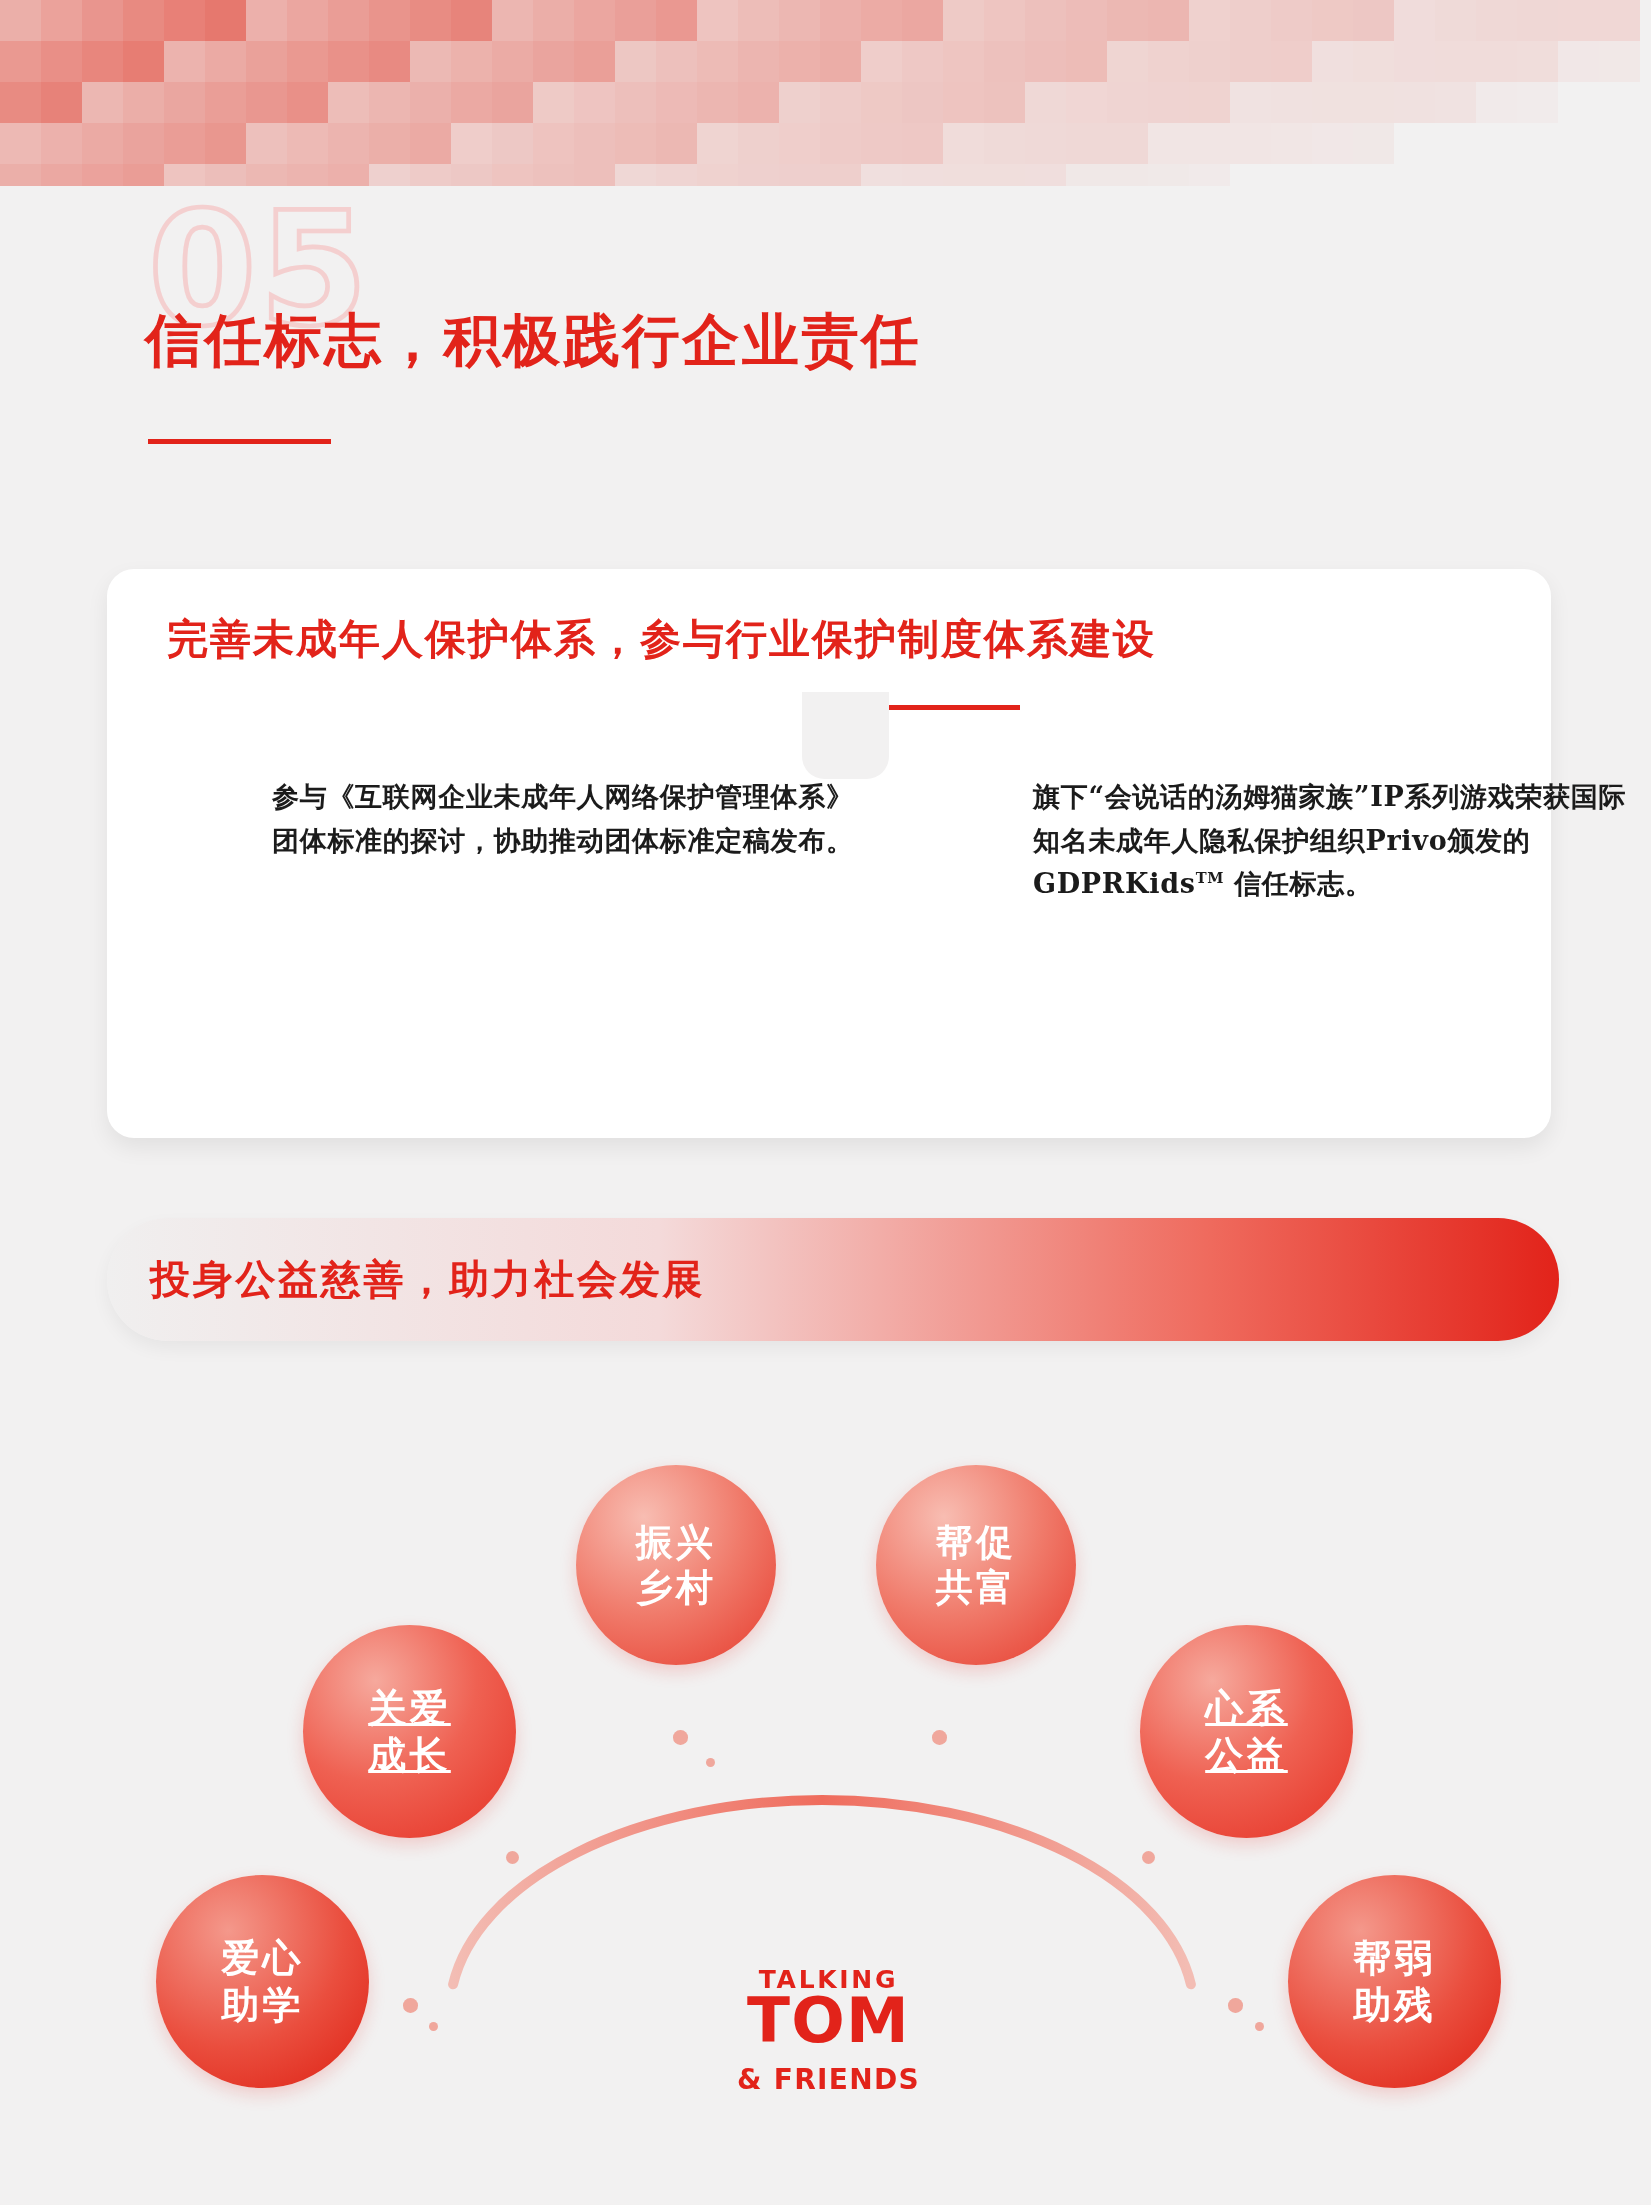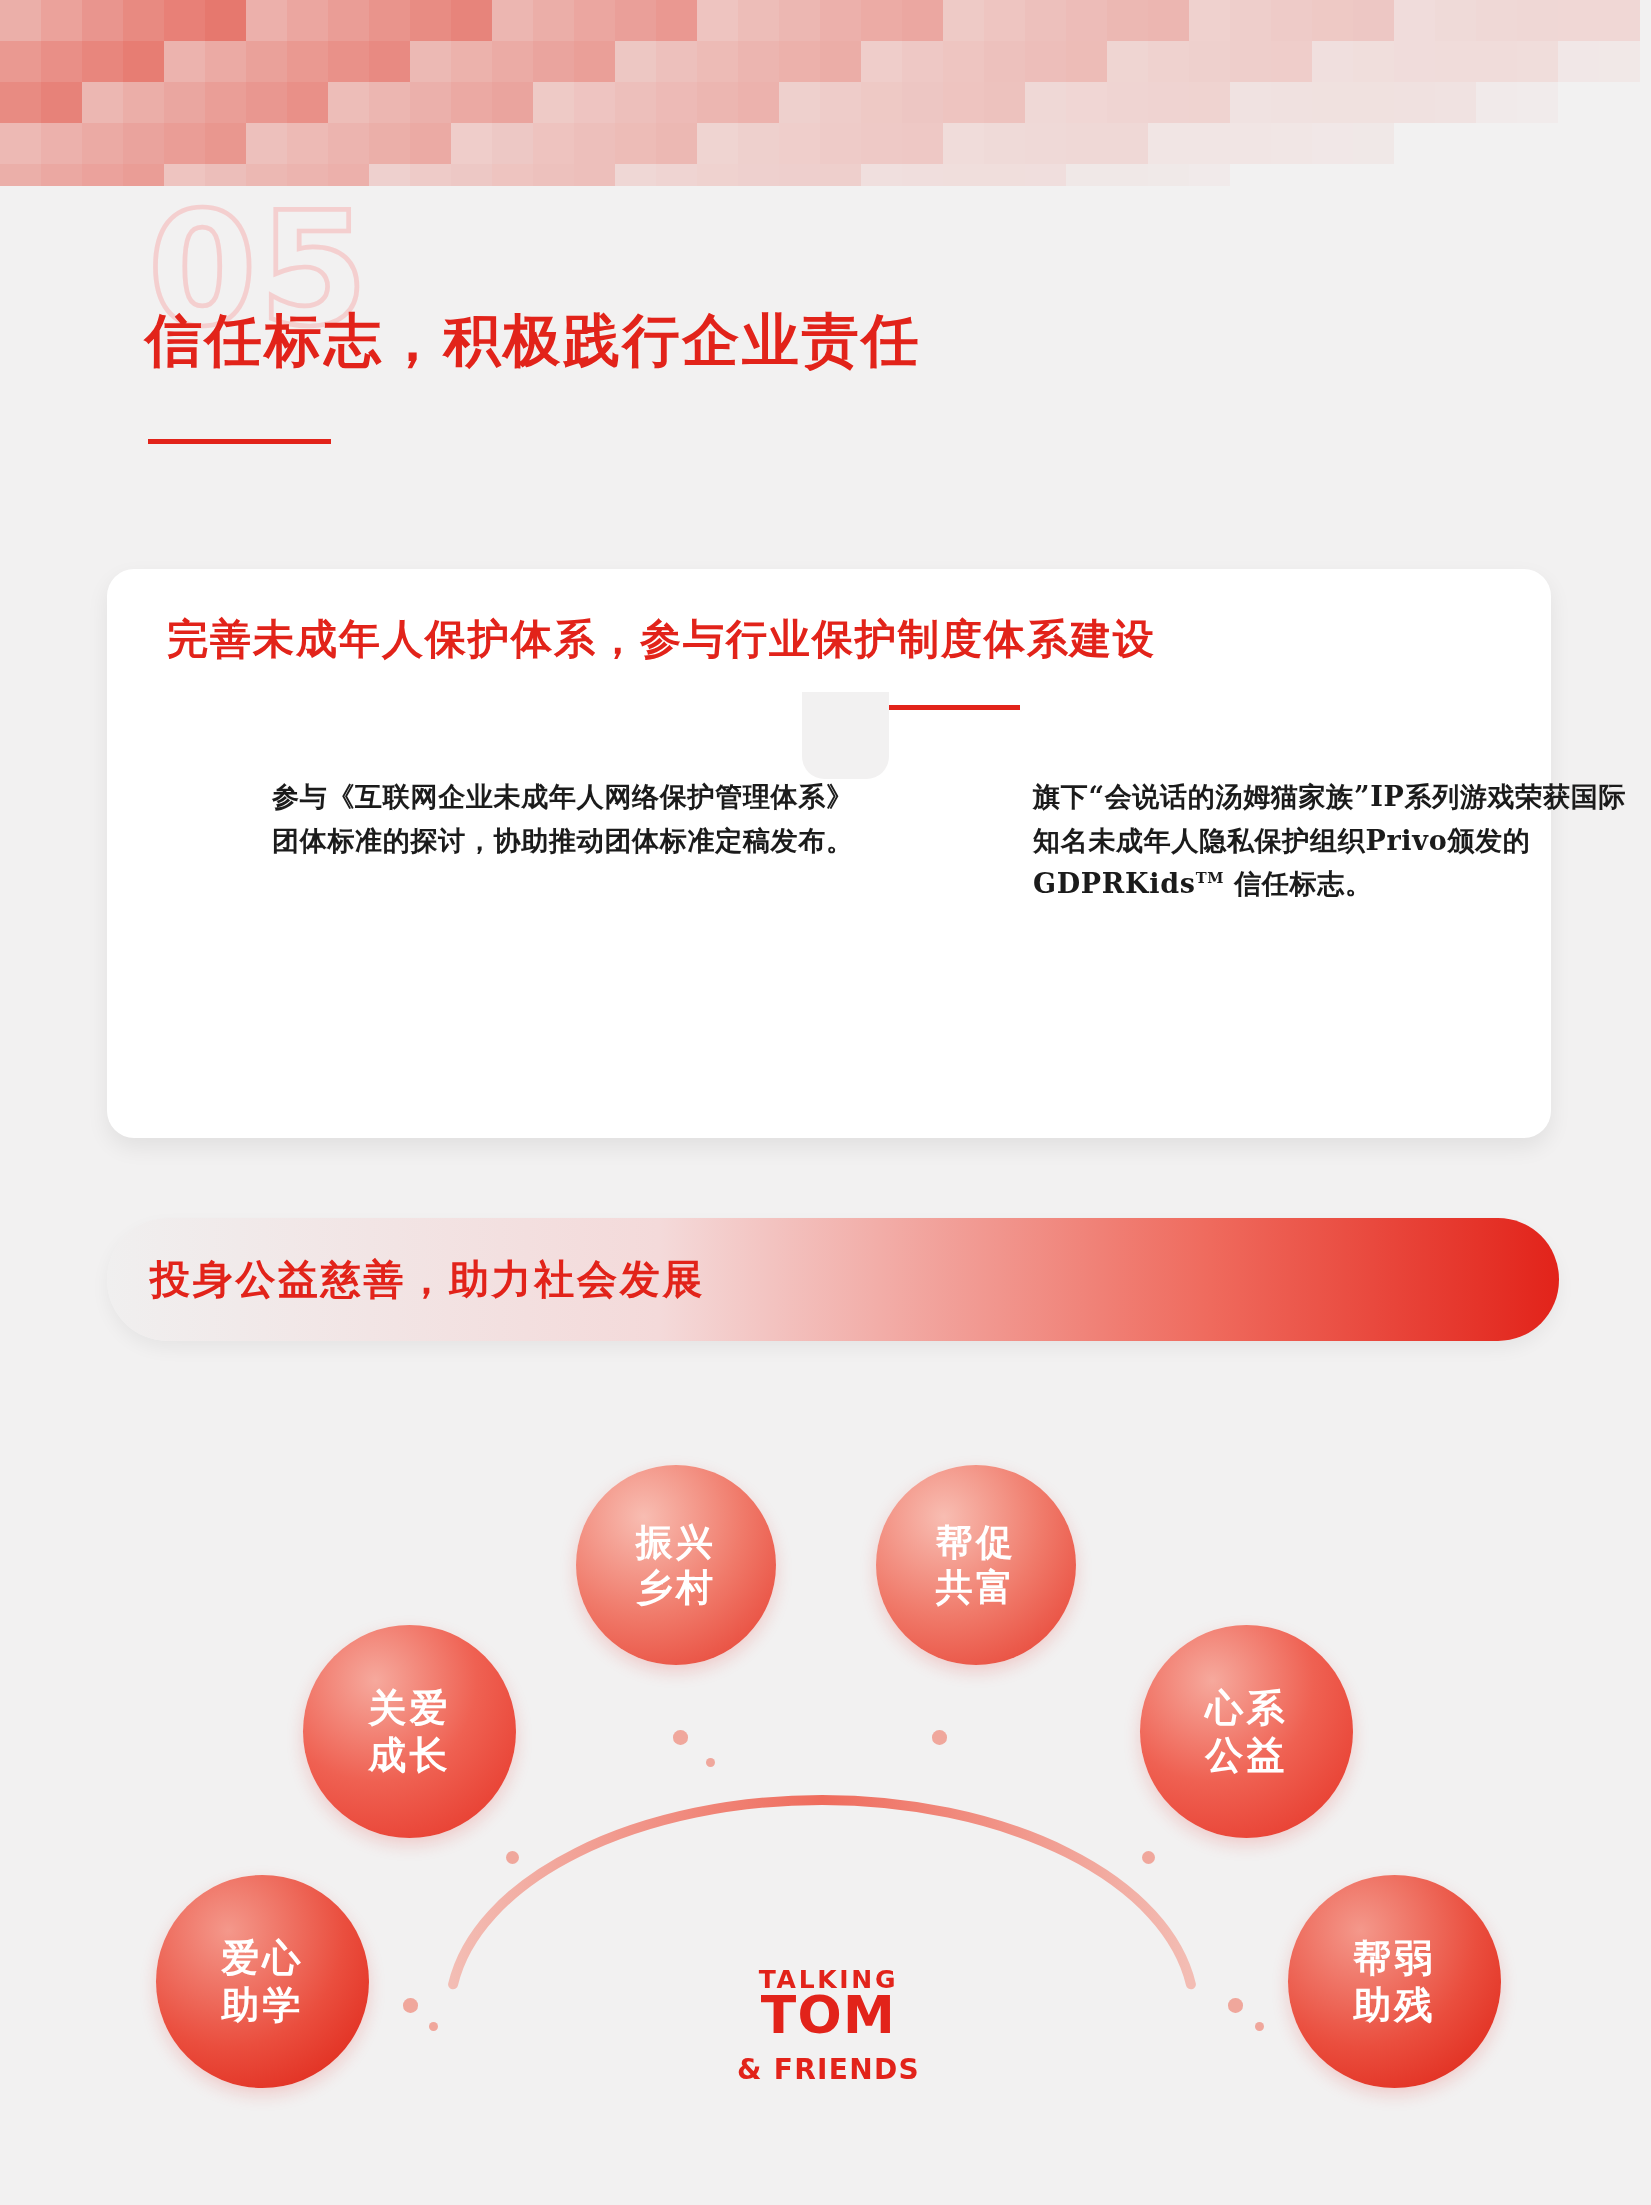--- a/index.html
+++ b/index.html
@@ -174,21 +174,21 @@
     font-weight: bold;
     letter-spacing: 3.3px;
     text-align: center;
     line-height: 1.22;
     box-shadow: 0 6.7px 17.3px rgba(226,35,26,0.18);
   }
   .bubble span { display: block; }
   .b-md { width: 200px; height: 200px; font-size: 37px; }
   .b-lg { width: 213px; height: 213px; font-size: 38px; }
 
-  .grad-a { background: radial-gradient(circle at 34% 26%, #f6a99d 0%, #ef6152 48%, #e53124 100%); }
+  .grad-a { background: radial-gradient(circle at 34% 26%, #f6a99d 0%, #ef6152 48%, #e53124 100%); text-decoration: underline; }
   .grad-b { background: radial-gradient(circle at 34% 26%, #f8bdb2 0%, #f07a6a 50%, #e63a2c 100%); }
   .grad-c { background: radial-gradient(circle at 34% 26%, #f4988b 0%, #ea4e3e 55%, #dd1f12 100%); }
 
   
   #arc {
     position: absolute;
     left: 439px;
     top: 333px;
     width: 766px;
     height: 226px;
@@ -210,21 +210,21 @@
     text-align: center;
     color: #e2231a;
     font-family: "DejaVu Sans", sans-serif;
   }
   #logo-top {
     font-size: 25px;
     font-weight: bold;
     letter-spacing: 2.7px;
   }
   #logo-mid {
-    font-size: 52px;
+    font-size: 63px;
     font-weight: bold;
     letter-spacing: 1.3px;
     line-height: 0.95;
     margin-top: -2.7px;
   }
   #logo-bot {
     font-size: 28px;
     font-weight: bold;
     letter-spacing: 1.3px;
     margin-top: 12px;

